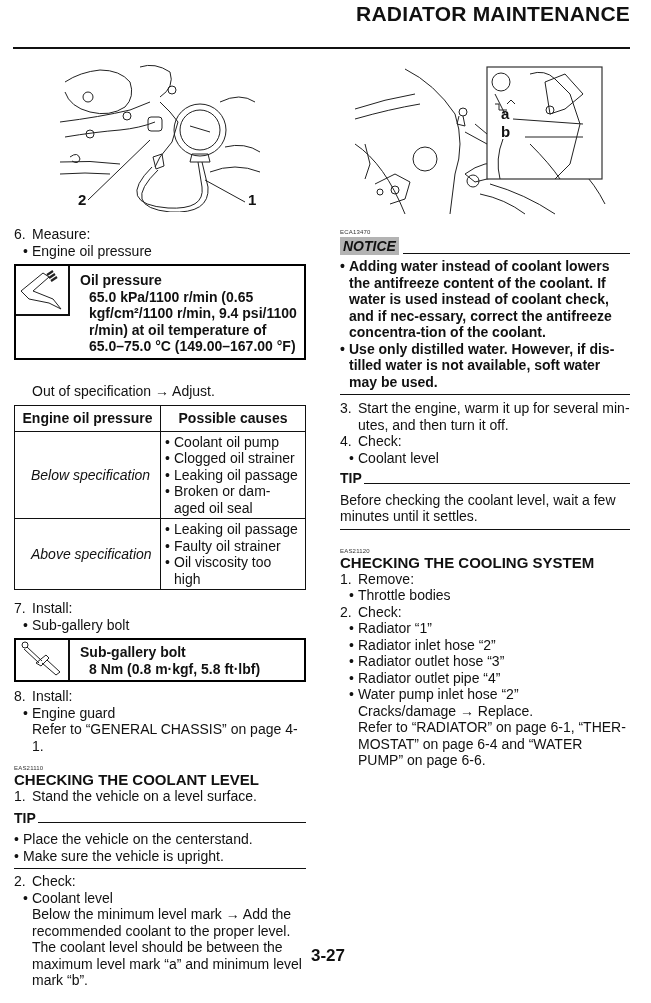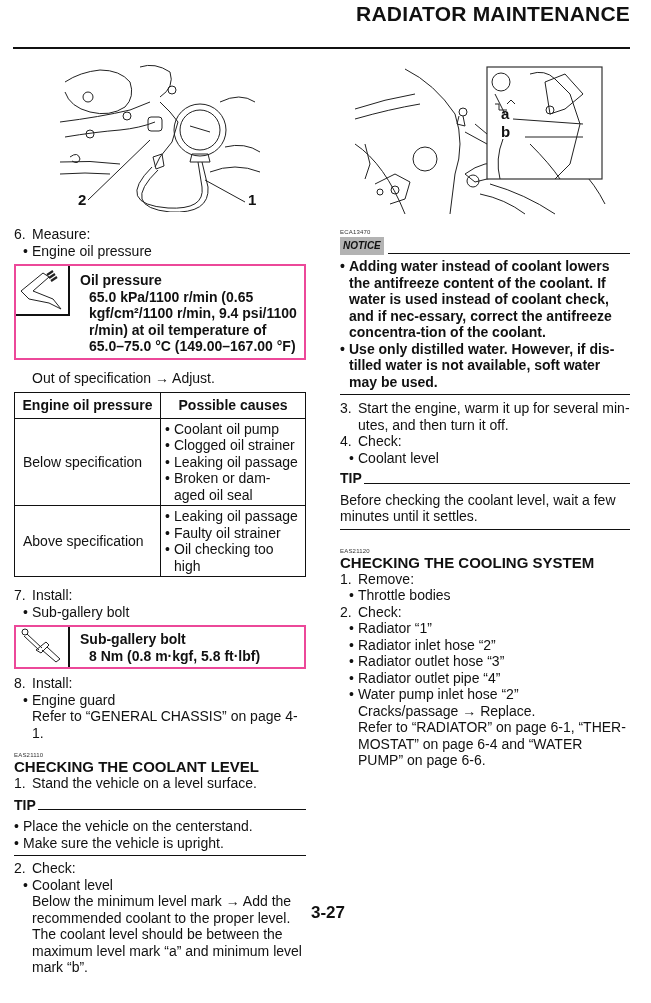--- a/index.html
+++ b/index.html
@@ -15,47 +15,47 @@
 
   .col-left { left: 14px; width: 292px; }
   .col-right { left: 340px; width: 290px; }
 
   .step { display: flex; }
   .step .num { width: 18px; flex: none; }
   .bullet { display: flex; padding-left: 9px; }
   .bullet .dot { width: 9px; flex: none; }
   .indent { padding-left: 18px; }
 
-  .spec-box { border: 2px solid #ec4899; display: flex; }
+  .spec-box { border: 2px solid #000000; display: flex; }
   .spec-icon { border-right: 2px solid #111; border-bottom: 2px solid #111; width: 54px; height: 50px; flex: none; display: flex; align-items: center; justify-content: center; }
   .spec-body { padding: 6px 6px 4px 10px; font-weight: bold; }
   .spec-body .spec-title { margin-bottom: 0; }
   .spec-body .spec-value { padding-left: 9px; }
 
   table.causes { border-collapse: collapse; width: 292px; }
   table.causes th, table.causes td { border: 1px solid #111; vertical-align: middle; }
   table.causes th { font-weight: bold; height: 26px; text-align: center; }
-  table.causes td.cond { padding-left: 8px; width: 146px; }
+  table.causes td.cond { padding-left: 16px; width: 146px; font-style: italic; }
   table.causes td.list { padding: 2px 2px 2px 4px; }
   table.causes td.list .li { display: flex; }
   table.causes td.list .li .dot { width: 9px; flex: none; }
 
   .tip-head { display: flex; align-items: flex-end; font-weight: bold; }
   .tip-head .line { flex: 1; border-bottom: 1px solid #111; margin-left: 2px; margin-bottom: 3px; }
   .rule { border-bottom: 1px solid #111; }
 
   .code { font-size: 6px; line-height: 7px; color: #333; letter-spacing: 0.2px; }
   .section-title { font-weight: bold; font-size: 15px; line-height: 16px; }
 
   .notice-head { display: flex; align-items: flex-end; }
-  .notice-badge { background: #b3b3b3; font-weight: bold; font-style: italic; font-size: 10px; padding: 1px 3px; line-height: 16px; }
+  .notice-badge { background: #b3b3b3; font-weight: bold; font-style: italic; font-size: 14px; padding: 1px 3px; line-height: 16px; }
   .notice-head .line { flex: 1; border-bottom: 1px solid #111; margin-left: 4px; margin-bottom: 1px; }
   .notice-body { font-weight: bold; }
 
-  .page-num { left: 0; width: 640px; top: 905px; text-align: center; font-weight: bold; font-size: 17px; padding-left: 16px; }
+  .page-num { left: 0; width: 640px; top: 948px; text-align: center; font-weight: bold; font-size: 17px; padding-left: 16px; }
 </style>
 </head>
 <body>
 
 <div class="abs header-title">RADIATOR MAINTENANCE</div>
 <div class="abs header-rule"></div>
 
 <div class="abs figure" style="left:60px; top:62px; width:200px; height:150px;">
   <svg width="200" height="150" viewBox="0 0 200 150" fill="none" stroke="#222" stroke-width="1">
     <path d="M5 20 Q20 10 40 8 Q60 8 70 20 Q75 35 65 45 Q50 55 30 50 Q10 45 5 30"></path>
@@ -131,21 +131,21 @@
         <path d="M2 22 L24 4 L30 8 L14 22 L34 30 L42 40 L30 34 L10 30 Z"></path>
         <path d="M28 6 L34 2 M30 9 L36 5 M32 12 L38 8" stroke-width="2.2"></path>
       </svg>
     </div>
     <div class="spec-body">
       <div class="spec-title">Oil pressure</div>
       <div class="spec-value">65.0 kPa/1100 r/min (0.65 kgf/cm²/1100 r/min, 9.4 psi/1100 r/min) at oil temperature of 65.0–75.0 °C (149.00–167.00 °F)</div>
     </div>
   </div>
 
-  <div style="padding-left:18px; margin-top:10px;">Out of specification → Adjust.</div>
+  <div style="padding-left:18px; margin-top:23px;">Out of specification → Adjust.</div>
 
   <table class="causes" style="margin-top:5px;">
     <thead>
       <tr>
         <th>Engine oil pressure</th>
         <th>Possible causes</th>
       </tr>
     </thead>
     <tbody>
       <tr>
@@ -175,21 +175,21 @@
           <div class="li">
               <span class="dot">•</span>
               <span>Leaking oil passage</span>
             </div>
           <div class="li">
               <span class="dot">•</span>
               <span>Faulty oil strainer</span>
             </div>
           <div class="li">
               <span class="dot">•</span>
-              <span style="width:118px;">Oil checking too high</span>
+              <span style="width:118px;">Oil viscosity too high</span>
             </div>
         </td>
       </tr>
     </tbody>
   </table>
 
   <div class="step" style="margin-top:10px;">
     <span class="num">7.</span>
     <span>Install:</span>
   </div>
@@ -317,17 +317,17 @@
       <span>Radiator outlet hose “3”</span>
     </div>
   <div class="bullet">
       <span class="dot">•</span>
       <span>Radiator outlet pipe “4”</span>
     </div>
   <div class="bullet">
       <span class="dot">•</span>
       <span>Water pump inlet hose “2”</span>
     </div>
-  <div class="indent">Cracks/passage → Replace.</div>
+  <div class="indent">Cracks/damage → Replace.</div>
   <div class="indent">Refer to “RADIATOR” on page 6-1, “THER-MOSTAT” on page 6-4 and “WATER PUMP” on page 6-6.</div>
 </div>
 
 <div class="abs page-num">3-27</div>
 
 </body></html>

